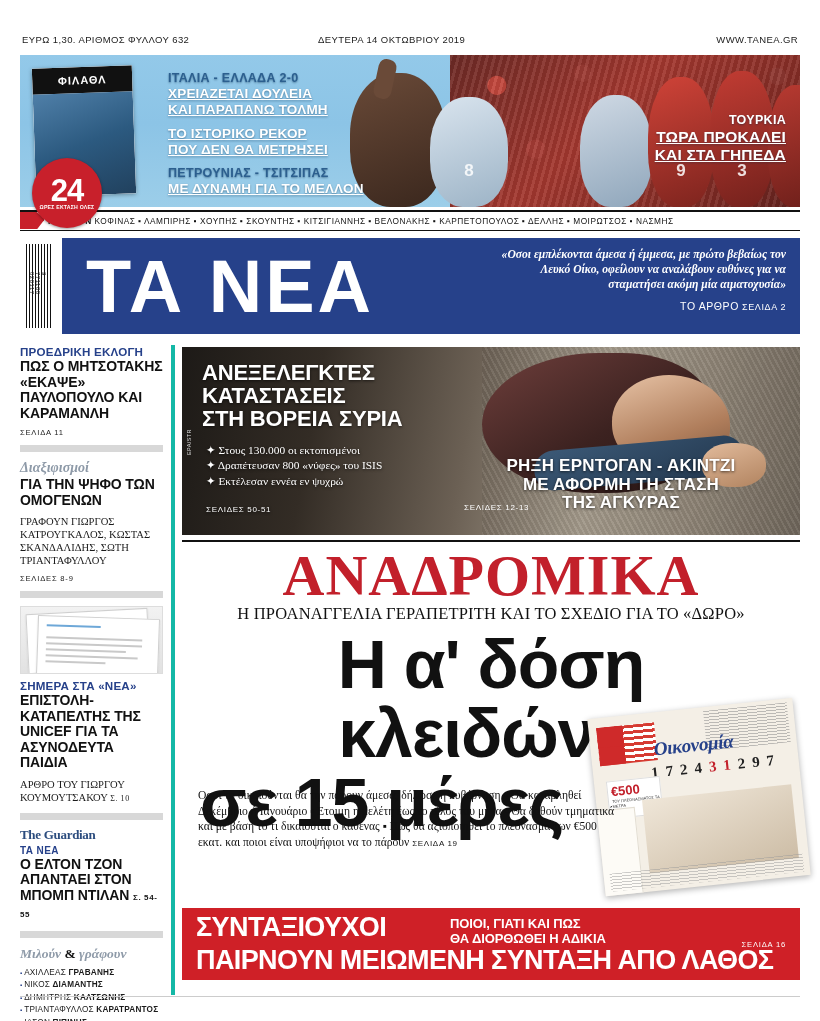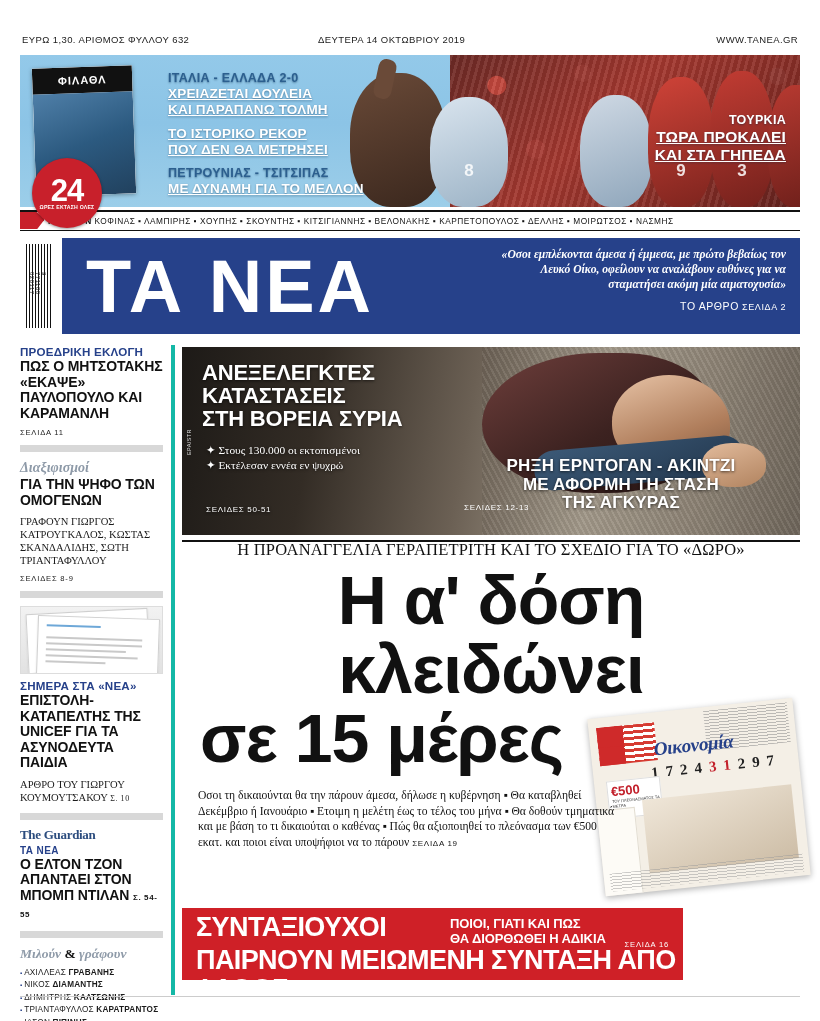--- a/index.html
+++ b/index.html
@@ -158,21 +158,21 @@
      background:linear-gradient(90deg,#b8a88f 0 16px,#e9dcc4 16px 30px,#a89madd 30px);opacity:.8;}
   .ins-foot{position:absolute;left:6px;right:6px;bottom:4px;height:18px;
      background:repeating-linear-gradient(180deg,#9a9a9a 0 1px,transparent 1px 3px);opacity:.5;}
   .ins-left{position:absolute;left:-4px;top:92px;width:40px;height:86px;background:#fdfbf6;border:1px solid #e2ddd2;}
 
   .lede{position:absolute;left:198px;top:788px;width:420px;font-family:"Liberation Serif",serif;
      font-size:11.6px;line-height:15.6px;color:#111;}
   .lede .pg{font-family:"Liberation Sans",sans-serif;font-size:8px;letter-spacing:.7px;}
 
   
-  .redbar{position:absolute;left:182px;top:908px;width:501px;height:72px;background:#cf2027;color:#fff;overflow:hidden;}
+  .redbar{position:absolute;left:182px;top:908px;width:618px;height:72px;background:#cf2027;color:#fff;overflow:hidden;}
   .rb-big{position:absolute;left:14px;top:5px;font-size:27px;font-weight:bold;letter-spacing:-.6px;line-height:29px;}
   .rb-small{position:absolute;left:268px;top:8px;font-size:13px;font-weight:bold;line-height:15px;letter-spacing:-.1px;}
   .rb-page{position:absolute;right:14px;top:32px;font-size:7.6px;letter-spacing:.8px;}
   .rb-line2{position:absolute;left:14px;top:38px;font-size:27px;font-weight:bold;letter-spacing:-.6px;line-height:29px;}
 
   .botline{position:absolute;left:20px;top:996px;width:780px;height:1px;background:#ccc;}
 </style>
 </head>
 <body>
 
@@ -336,34 +336,36 @@
     <div class="ph-credit">EPA/STR</div>
 
     <div class="ph-ttl">
       <div class="t">ΑΝΕΞΕΛΕΓΚΤΕΣ</div>
       <div class="t">ΚΑΤΑΣΤΑΣΕΙΣ</div>
       <div class="t">ΣΤΗ ΒΟΡΕΙΑ ΣΥΡΙΑ</div>
     </div>
 
     <div class="ph-bullets">
       <div><span class="bdot">✦</span> <span>Στους 130.000 οι εκτοπισμένοι</span></div>
+      <div><span class="bdot">✦</span> <span>Δραπέτευσαν 800 «νύφες» του ISIS</span></div>
       <div><span class="bdot">✦</span> <span>Εκτέλεσαν εννέα εν ψυχρώ</span></div>
     </div>
     <div class="ph-pages">ΣΕΛΙΔΕΣ 50-51</div>
 
     <div class="ph-right">
       <div class="t">ΡΗΞΗ ΕΡΝΤΟΓΑΝ - ΑΚΙΝΤΖΙ</div>
       <div class="t">ΜΕ ΑΦΟΡΜΗ ΤΗ ΣΤΑΣΗ</div>
       <div class="t">ΤΗΣ ΑΓΚΥΡΑΣ</div>
       <div class="pg">ΣΕΛΙΔΕΣ 12-13</div>
     </div>
   </div>
 
   <div class="main">
     <div class="main-sep"></div>
+    <div class="anadromika">ΑΝΑΔΡΟΜΙΚΑ</div>
     <div class="sub-line">Η ΠΡΟΑΝΑΓΓΕΛΙΑ ΓΕΡΑΠΕΤΡΙΤΗ ΚΑΙ ΤΟ ΣΧΕΔΙΟ ΓΙΑ ΤΟ «ΔΩΡΟ»</div>
     <div class="bighead">
       <div>Η α' δόση κλειδώνει</div>
       <div class="l2">σε 15 μέρες</div>
     </div>
 
     <div class="inset">
       <div class="ins-flag"></div>
       <div class="ins-txtcol"></div>
       <div class="ins-h">

